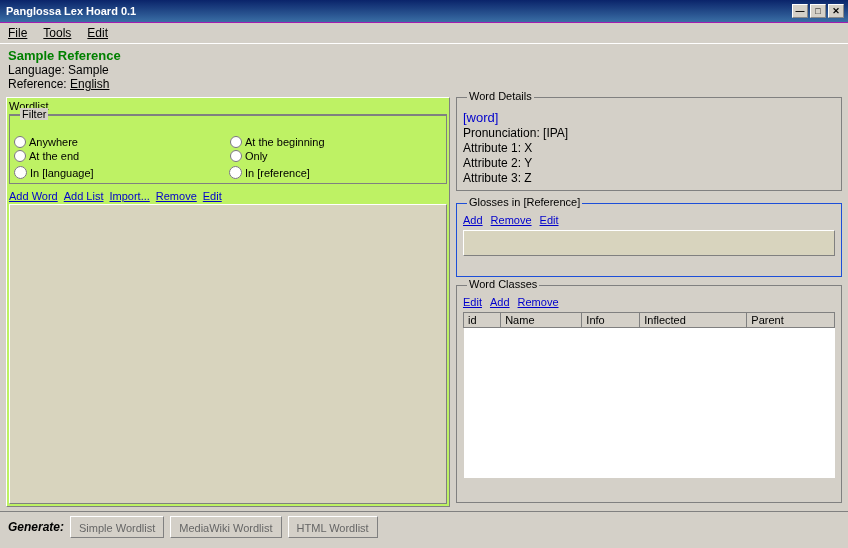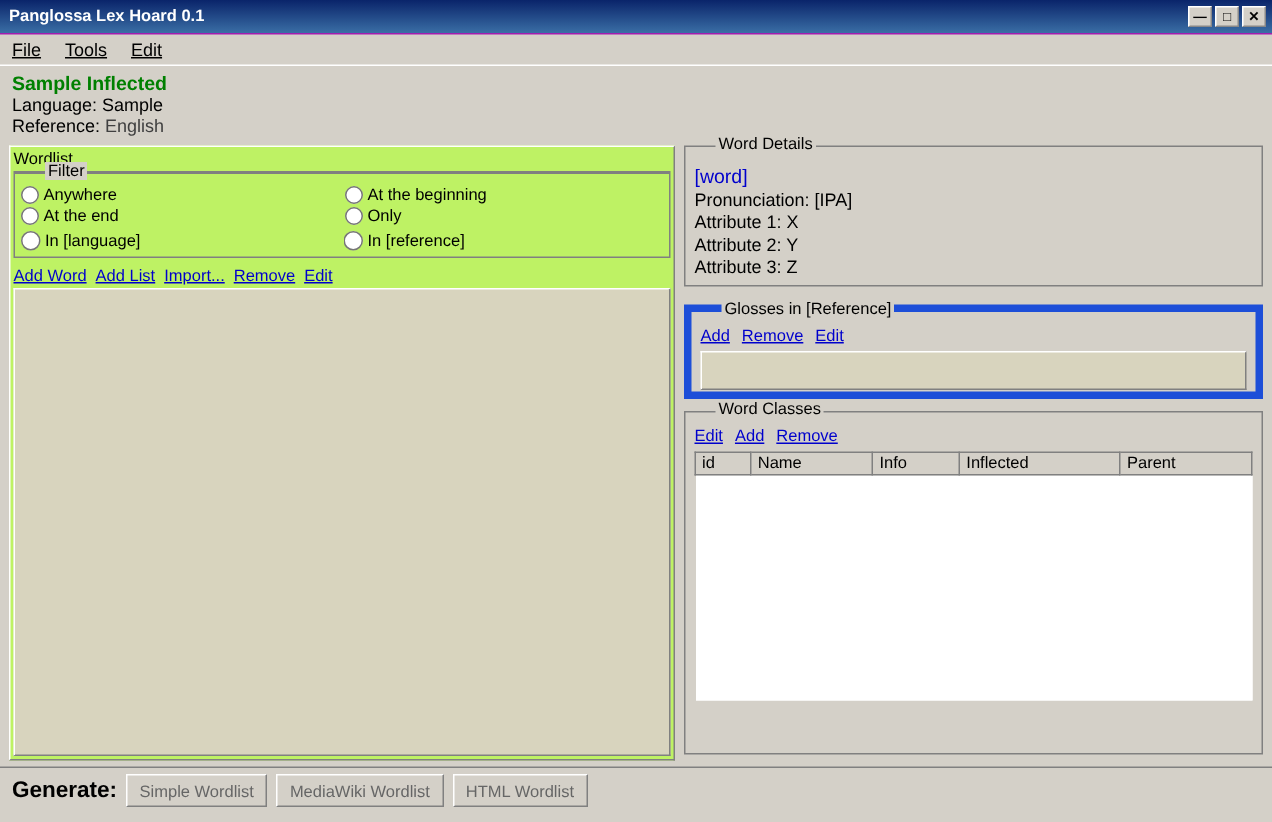--- a/index.html
+++ b/index.html
@@ -67,21 +67,22 @@
     .app-info .sample-vocab {
       color: #008000;
       font-weight: bold;
       font-size: 13px;
     }
     .app-info .language-ref {
       font-size: 12px;
       color: #000;
     }
     .app-info .link-text {
-      color: #404040;
+      color: #000000;
+      text-decoration: underline;
     }
 
     
     .main-content {
       display: flex;
       padding: 4px 6px 4px 6px;
       gap: 6px;
       height: calc(548px - 22px - 26px - 52px - 30px);
     }
 
@@ -106,21 +107,21 @@
     .group-box {
       border: 1px solid #808080;
       border-top: 2px solid #808080;
       padding: 4px;
       margin-bottom: 4px;
       position: relative;
     }
     .group-box-title {
       position: absolute;
       top: -8px;
-      left: 20px;
+      left: 10px;
       background: #d4d0c8;
       padding: 0 2px;
       font-size: 11px;
     }
 
     .filter-row {
       display: flex;
       align-items: center;
       gap: 4px;
       margin-top: 4px;
@@ -233,22 +234,22 @@
       margin-bottom: 1px;
       color: #000;
     }
     .word-detail-row.word-val {
       color: #0000cc;
       font-size: 13px;
       margin-top: 2px;
     }
 
     .glosses-box {
-      border: 5px solid #1d4ed8;
-      padding: 1px 6px;
+      border: 1px solid #1d4ed8;
+      padding: 20px 6px;
       background: #d4d0c8;
       position: relative;
       margin-top: 4px;
     }
     .glosses-actions {
       display: flex;
       gap: 8px;
       font-size: 11px;
       margin-bottom: 4px;
     }
@@ -294,21 +295,22 @@
       background: #d4d0c8;
       border-top: 1px solid #808080;
       display: flex;
       align-items: center;
       padding: 0 8px;
       gap: 6px;
       font-size: 12px;
     }
     .generate-label {
       font-weight: bold;
-      font-size: 15px;
+      font-size: 12px;
+      font-style: italic;
     }
     .btn-generate {
       height: 22px;
       padding: 5px 8px;
       background: #d4d0c8;
       border: 1px solid #808080;
       border-top-color: #fff;
       border-left-color: #fff;
       font-size: 11px;
       cursor: pointer;
@@ -327,31 +329,31 @@
   </div>
 </div>
 
 <div class="menu-bar">
   <span class="menu-item">File</span>
   <span class="menu-item">Tools</span>
   <span class="menu-item">Edit</span>
 </div>
 
 <div class="app-info">
-  <div class="sample-vocab">Sample Inflected</div>
+  <div class="sample-vocab">Sample Reference</div>
   <div class="language-ref">Language: Sample</div>
   <div class="language-ref">Reference: <span class="link-text">English</span></div>
 </div>
 
 <div class="main-content">
 
   <div class="left-panel">
     <div class="panel-label">Wordlist</div>
 
-    <div class="group-box" style="padding-top: 8px;">
+    <div class="group-box" style="padding-top: 20px;">
       <span class="group-box-title">Filter</span>
 
 
       <div class="radio-grid">
         <div class="radio-row">
           <input type="radio" name="position" style="">
           <span>Anywhere</span>
         </div>
         <div class="radio-row">
           <input type="radio" name="position" style="">

